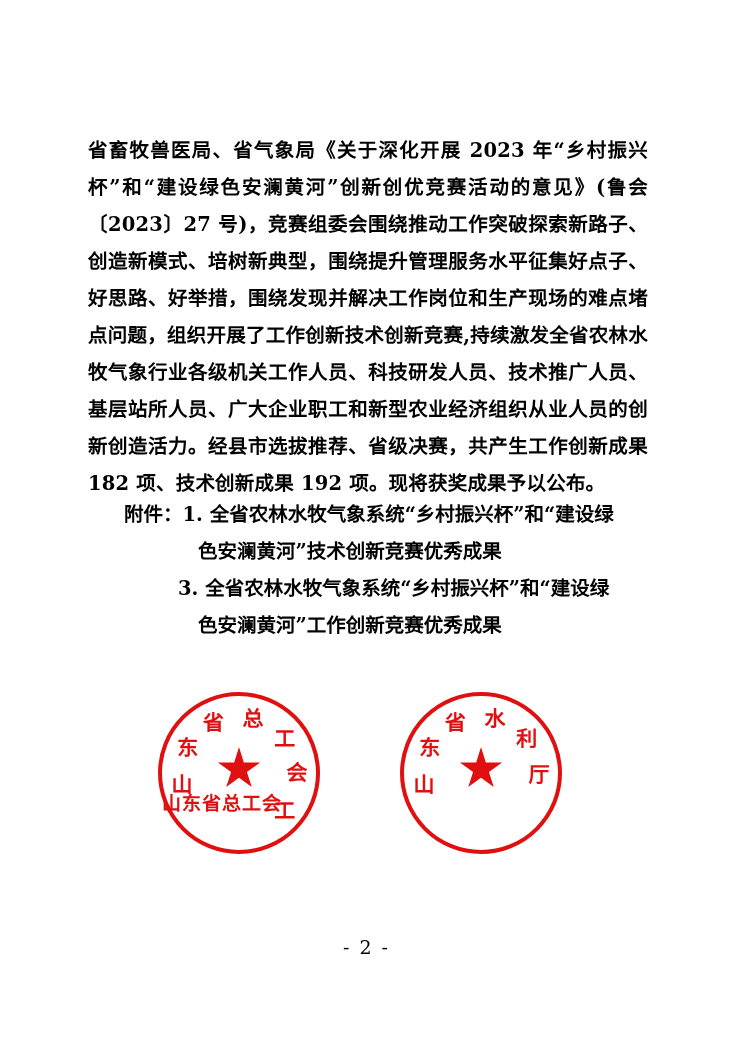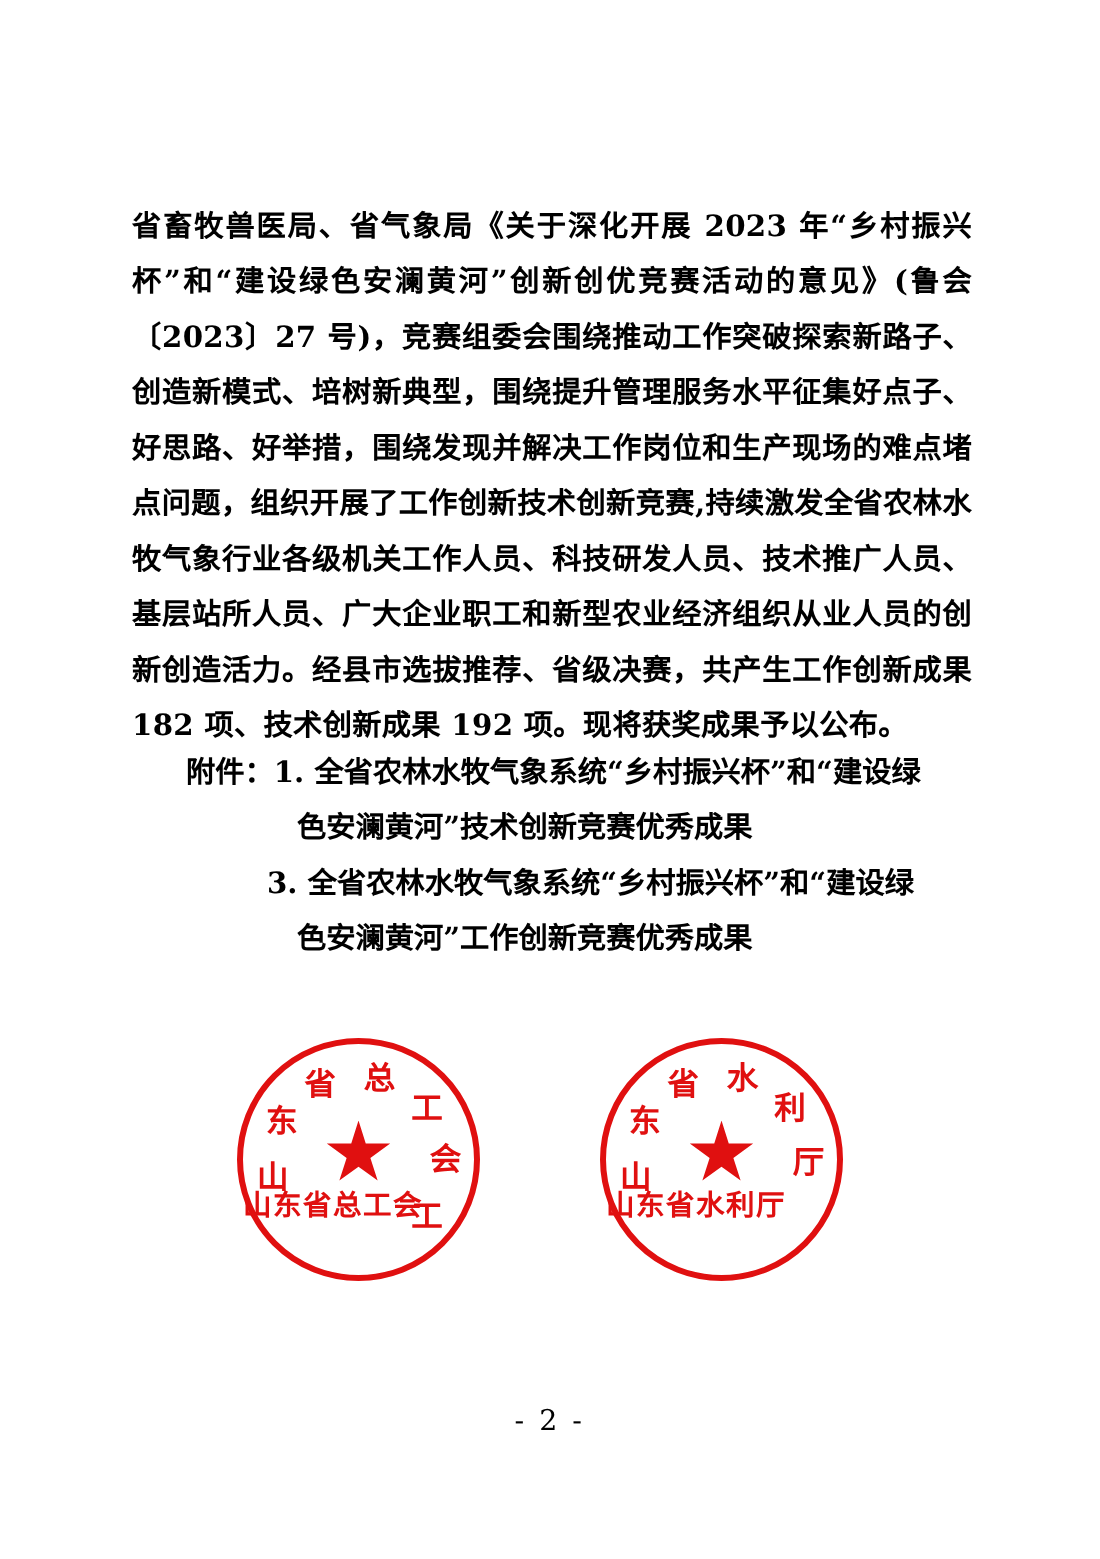--- a/index.html
+++ b/index.html
@@ -157,18 +157,17 @@
   <div class="seal" id="seal-right">
     <div class="arc-char">
       <span style="transform:translate(-50%,-50%) rotate(-62deg) translate(0,-58px) rotate(62deg);">东</span>
       <span style="transform:translate(-50%,-50%) rotate(-26deg) translate(0,-58px) rotate(26deg);">省</span>
       <span style="transform:translate(-50%,-50%) rotate(14deg) translate(0,-58px) rotate(-14deg);">水</span>
       <span style="transform:translate(-50%,-50%) rotate(52deg) translate(0,-58px) rotate(-52deg);">利</span>
       <span style="transform:translate(-50%,-50%) rotate(90deg) translate(0,-58px) rotate(-90deg);">厅</span>
       <span style="transform:translate(-50%,-50%) rotate(-100deg) translate(0,-58px) rotate(100deg);">山</span>
     </div>
     <div class="seal-star"></div>
-    <div class="seal-bottom-text">山东省水利厅</div>
   </div>
 
   <div class="page-number">- 2 -</div>
 
 </div>
 
 </body></html>

